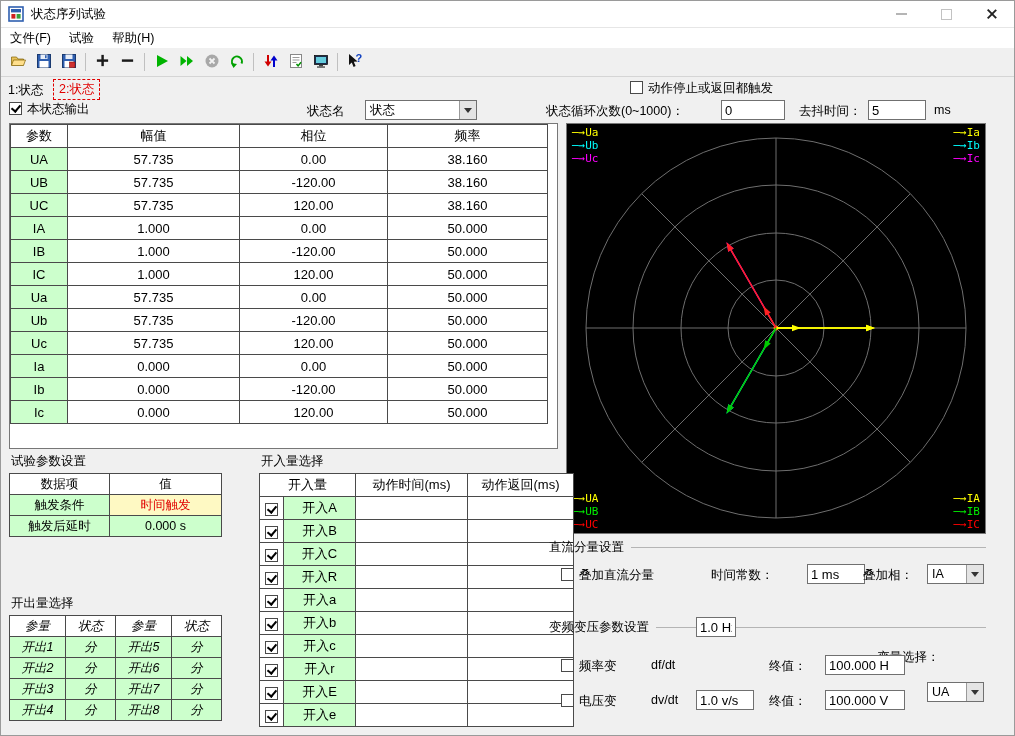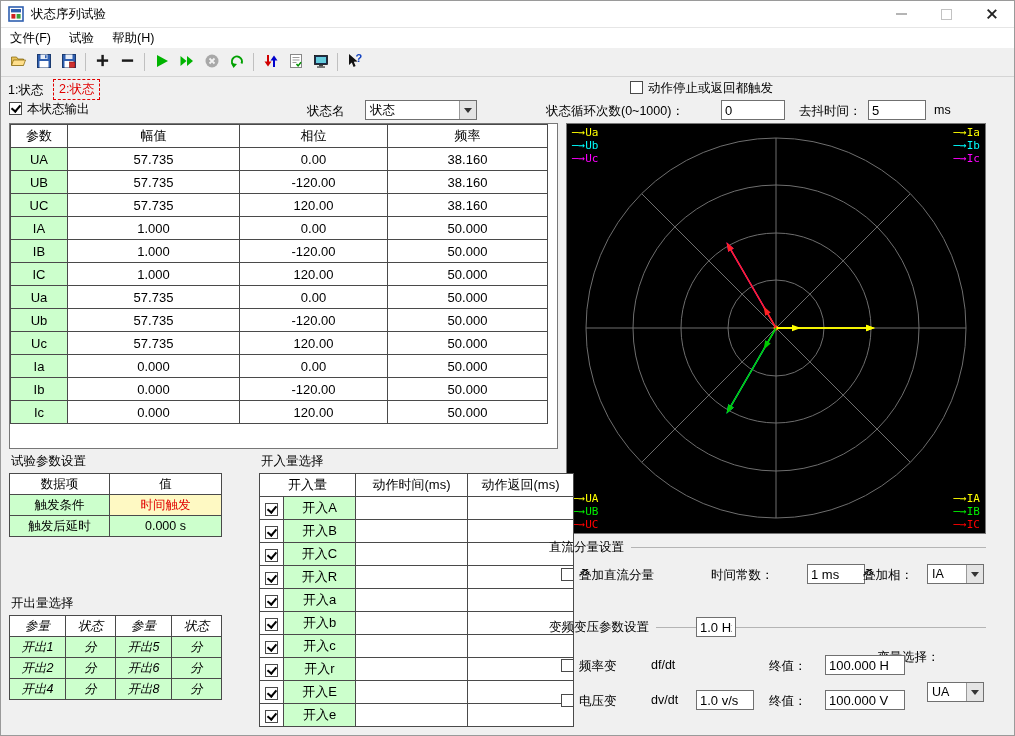--- a/index.html
+++ b/index.html
@@ -439,20 +439,26 @@
           <td>开出5</td>
           <td>分</td>
         </tr>
           <tr>
           <td>开出2</td>
           <td>分</td>
           <td>开出6</td>
           <td>分</td>
         </tr>
           <tr>
+          <td>开出3</td>
+          <td>分</td>
+          <td>开出7</td>
+          <td>分</td>
+        </tr>
+          <tr>
           <td>开出4</td>
           <td>分</td>
           <td>开出8</td>
           <td>分</td>
         </tr>
         </tbody>
     </table>
   </div>
 
   <div id="bin-in-block">

